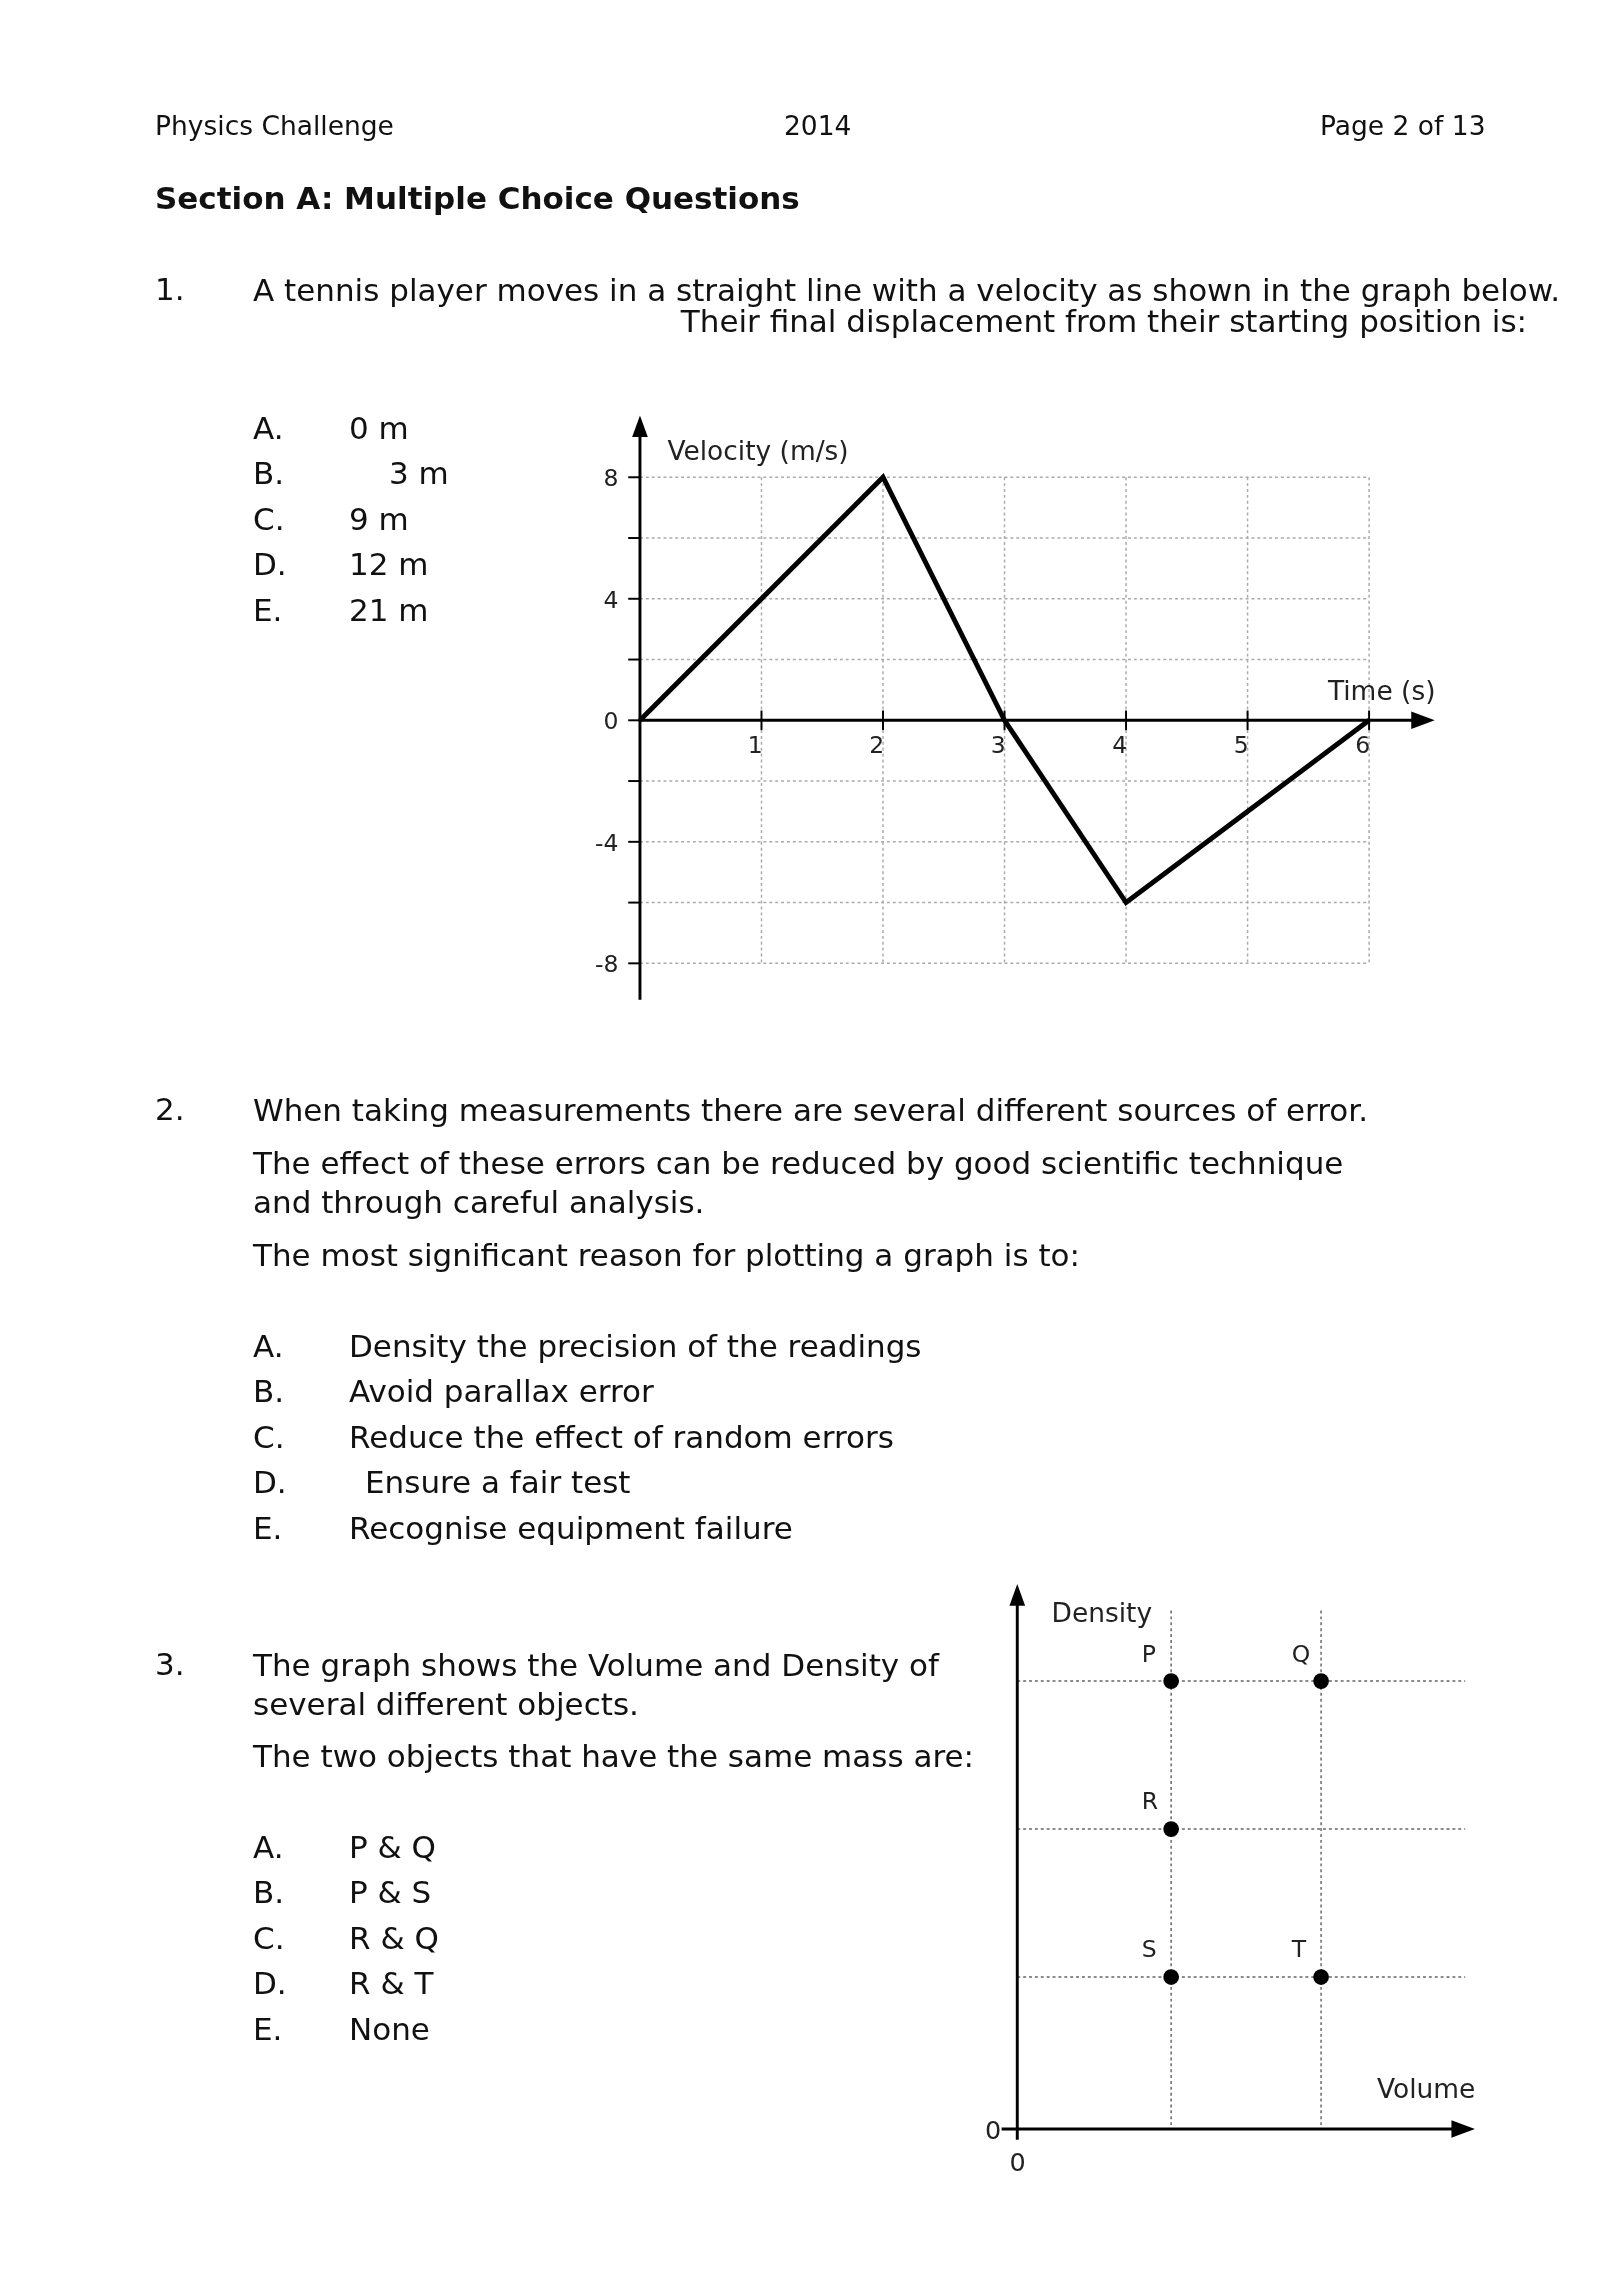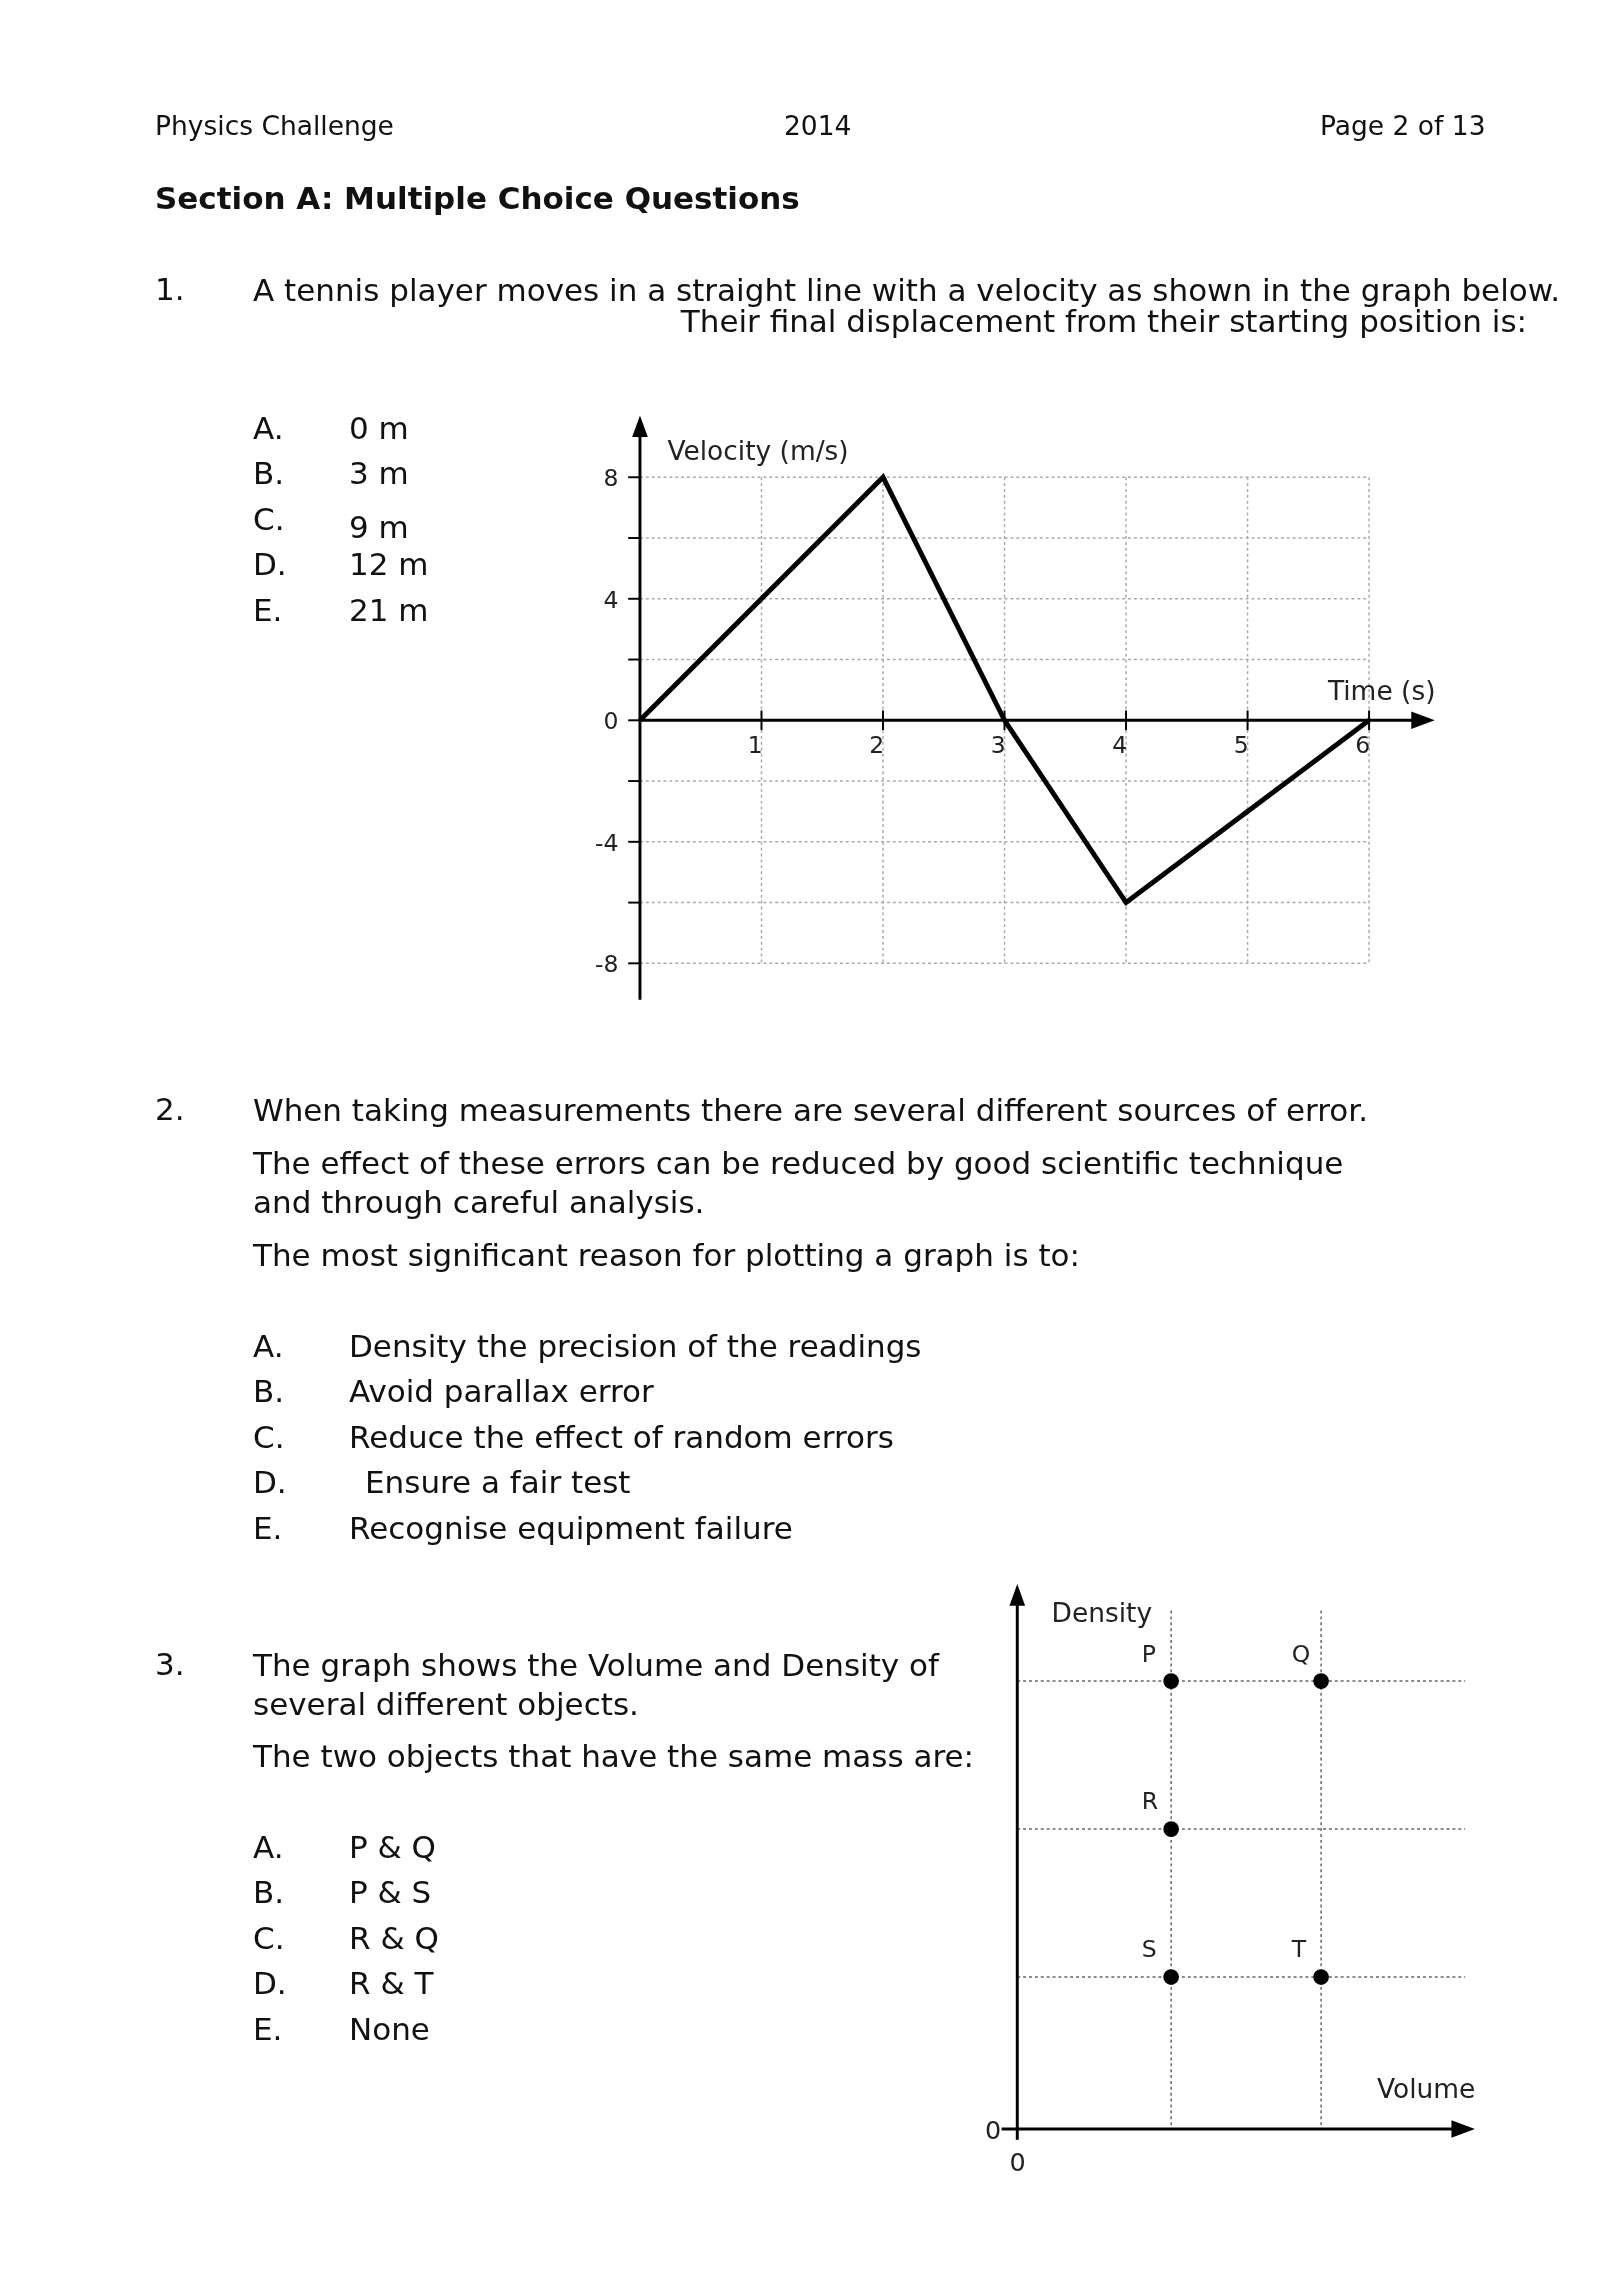--- a/index.html
+++ b/index.html
@@ -24,23 +24,23 @@
 <div class="abs section">Section A: Multiple Choice Questions</div>
 
 <div>
   <div class="abs qnum" style="top:271px;">1.</div>
   <div class="abs qtext" style="top:271px; width:1274px; white-space:nowrap;">A tennis player moves in a straight line with a velocity as shown in the graph below.</div>
   <div class="abs qtext" style="top:302px; width:1274px; white-space:nowrap;text-align:right;">Their final displacement from their starting position is:</div>
 
   <div class="abs opt-letter" style="top:410px;">A.</div>
   <div class="abs opt-text" style="top:410px;">0 m</div>
   <div class="abs opt-letter" style="top:455px;">B.</div>
-  <div class="abs opt-text" style="top:455px;">3 m</div>
+  <div class="abs opt-text" style="top:455px;margin-left:40px;">3 m</div>
   <div class="abs opt-letter" style="top:501px;">C.</div>
-  <div class="abs opt-text" style="top:501px;margin-top:8px;">9 m</div>
+  <div class="abs opt-text" style="top:501px;">9 m</div>
   <div class="abs opt-letter" style="top:546px;">D.</div>
   <div class="abs opt-text" style="top:546px;">12 m</div>
   <div class="abs opt-letter" style="top:592px;">E.</div>
   <div class="abs opt-text" style="top:592px;">21 m</div>
 </div>
 
 <svg id="chart1" class="abs" style="left:0; top:0;" width="1620" height="1078" viewBox="0 0 1653 1100">
   <g id="c1-grid">
       <line x1="653" y1="983" x2="1397" y2="983" stroke="#aaa" stroke-width="1.5" stroke-dasharray="3,3"></line>
       <line x1="653" y1="921" x2="1397" y2="921" stroke="#aaa" stroke-width="1.5" stroke-dasharray="3,3"></line>

